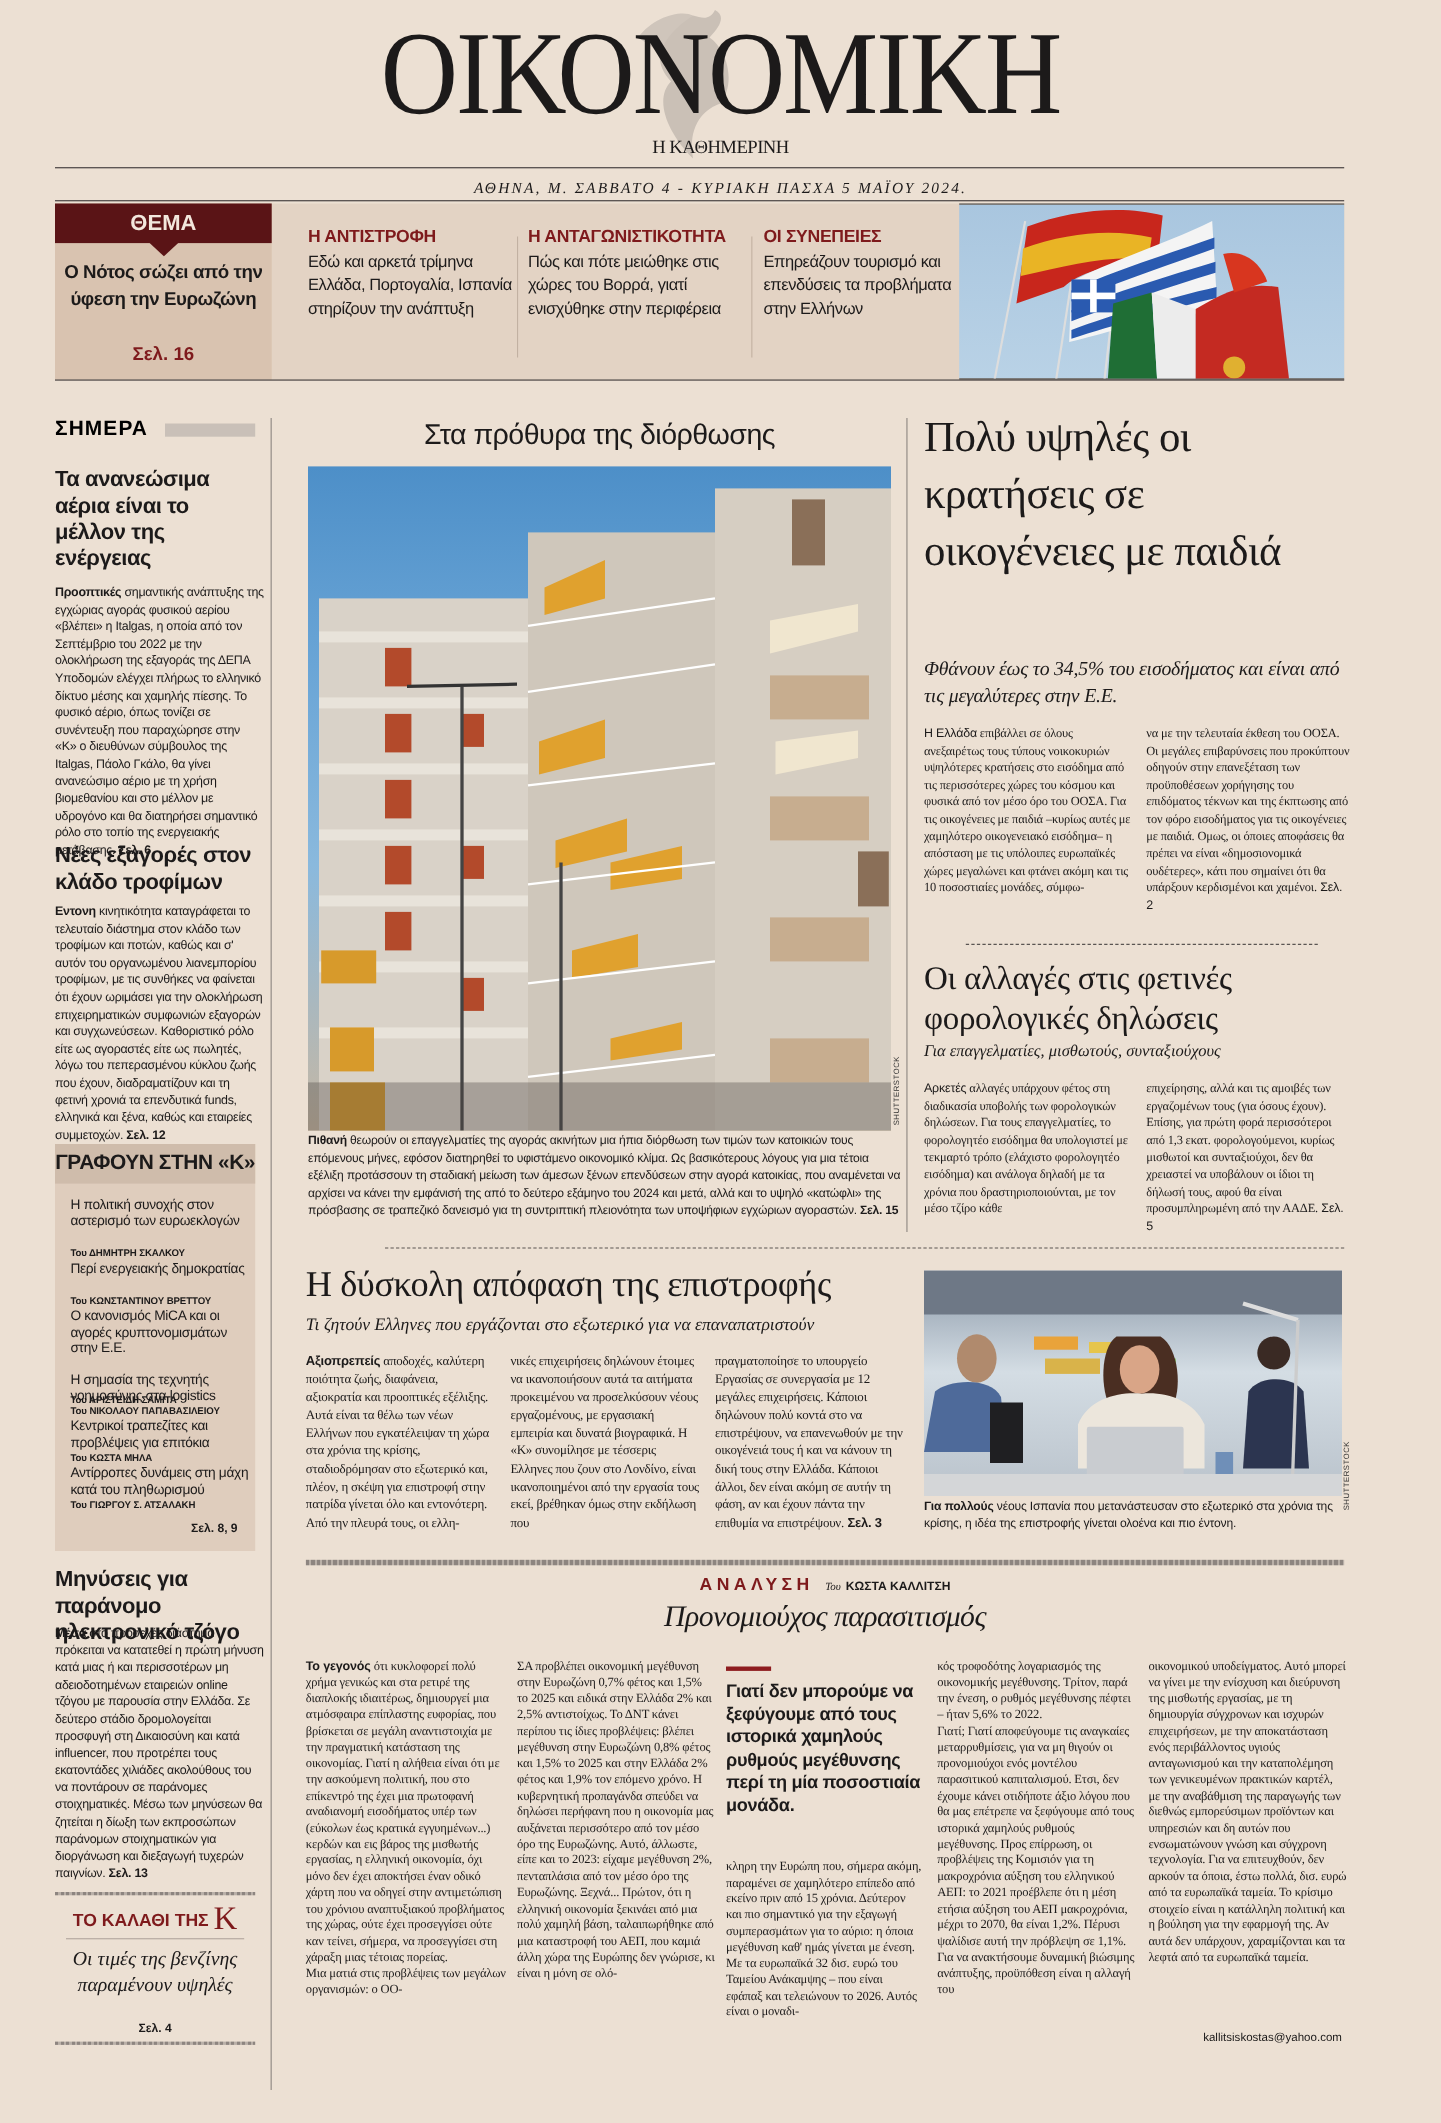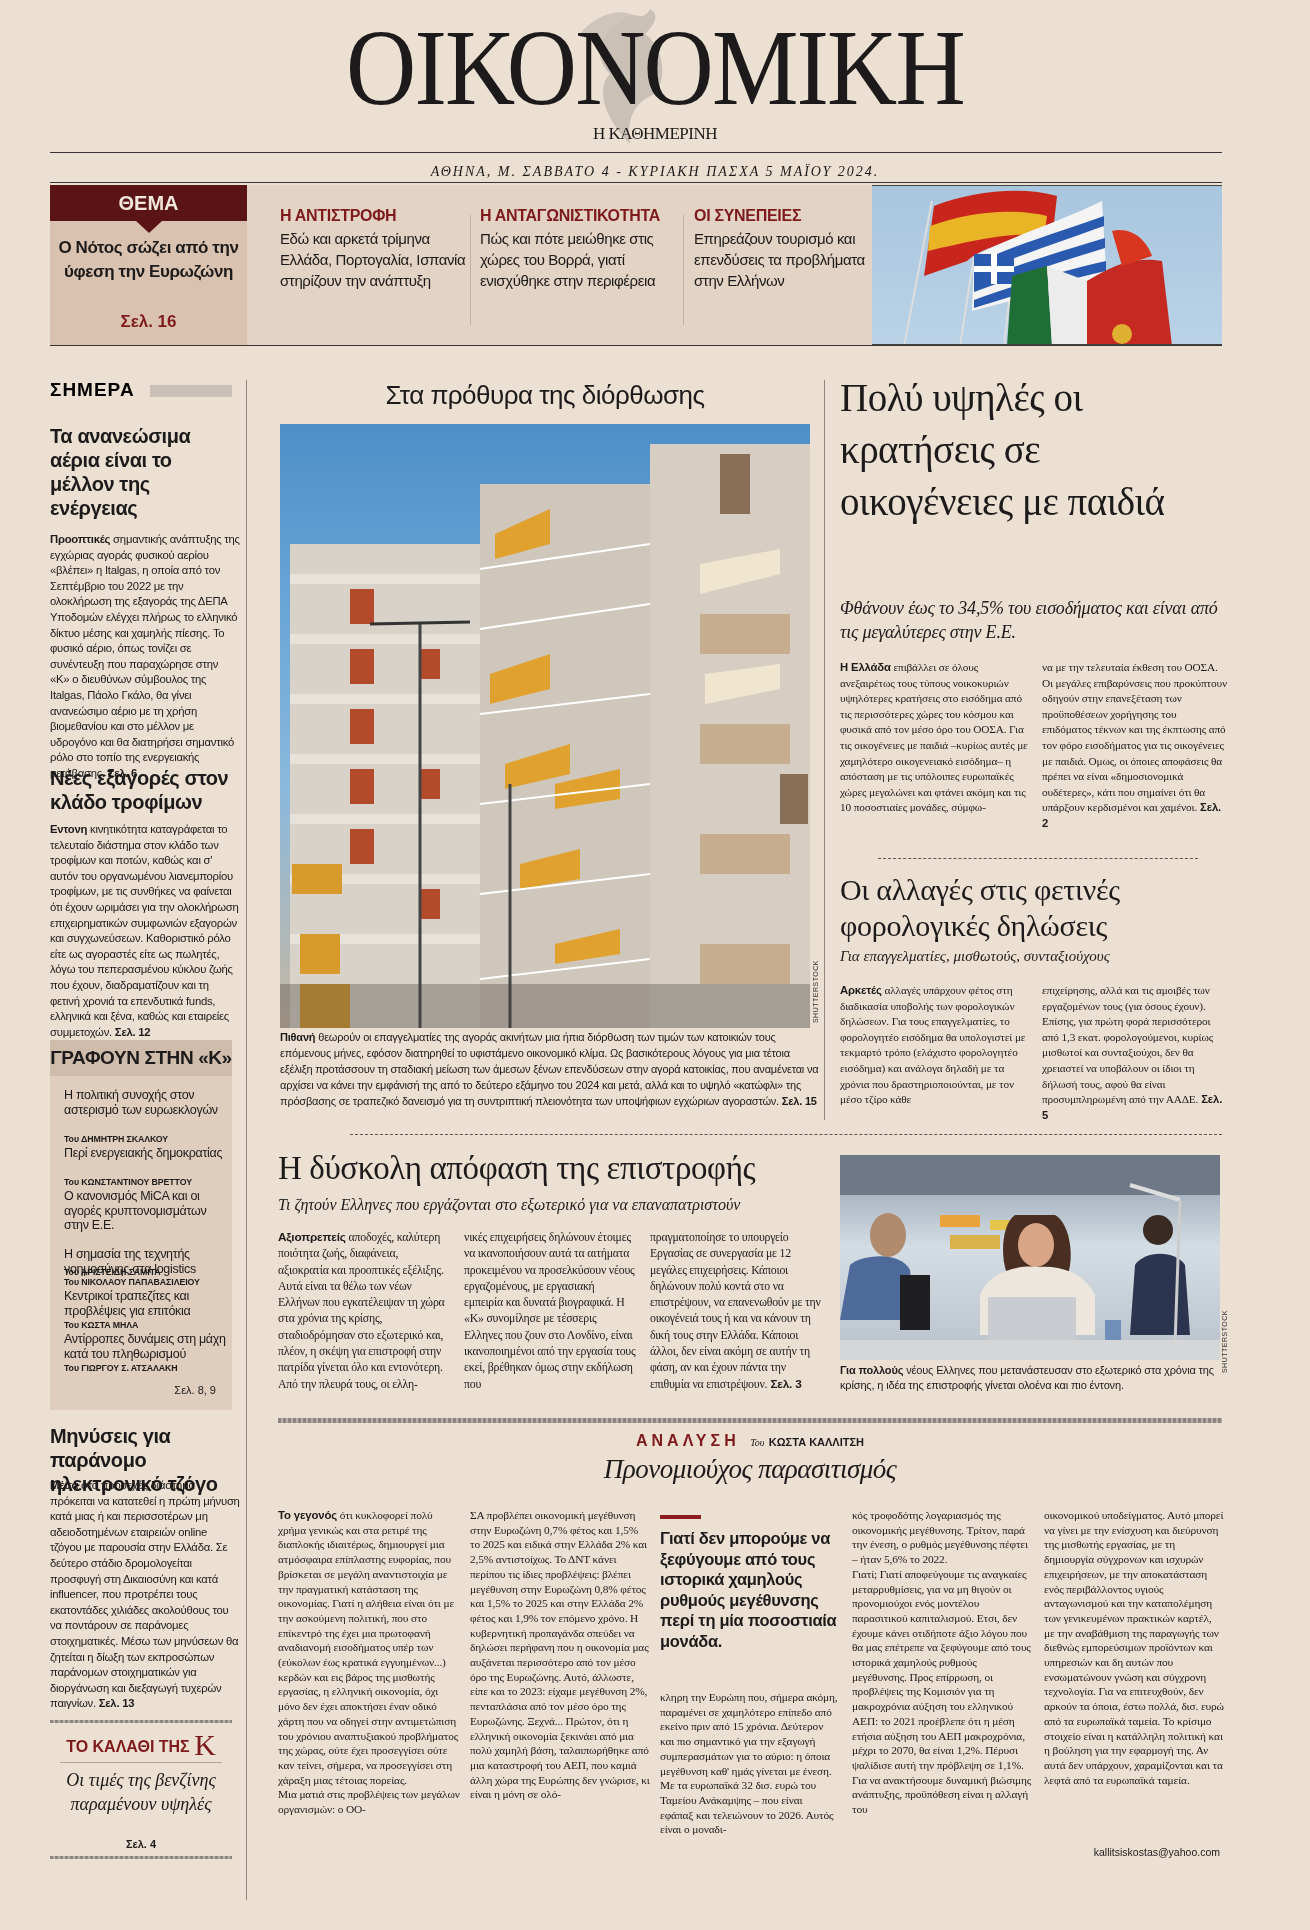--- a/index.html
+++ b/index.html
@@ -44,37 +44,37 @@
   
   #today-label { left: 50px; top: 379px; font-size: 19px; font-weight: 800; color: #000000; letter-spacing: 1px; }
   #today-bar { left: 150px; top: 385px; width: 82px; height: 12px; background: #c9c0b8; }
   .lc-h { position: absolute; left: 50px; width: 190px; font-weight: 700; font-size: 20px; line-height: 24px; letter-spacing: -0.4px; }
   .lc-p { position: absolute; left: 50px; width: 190px; font-size: 11.3px; line-height: 15.6px; letter-spacing: -0.25px; }
   .lc-p b { font-weight: 700; }
   #writers-box { left: 50px; top: 1040px; width: 182px; height: 370px; background: #dfcdbd; }
   #writers-head { left: 50px; top: 1040px; width: 182px; height: 36px; background: #cfbcab; font-weight: 700; font-size: 19px; line-height: 36px; text-align: center; letter-spacing: -0.4px; }
   .w-title { position: absolute; left: 64px; width: 165px; font-size: 12.5px; line-height: 14.5px; letter-spacing: -0.3px; }
   .w-author { position: absolute; left: 64px; width: 165px; font-size: 8.8px; font-weight: 700; letter-spacing: -0.1px; }
-  #writers-page { left: 64px; top: 1384px; width: 152px; text-align: right; font-weight: 400; font-size: 11px; }
+  #writers-page { left: 64px; top: 1384px; width: 152px; text-align: right; font-weight: 700; font-size: 11px; }
 
   #basket-label { left: 50px; top: 1728px; width: 182px; text-align: center; color: #7e1a1c; font-weight: 800; font-size: 16px; }
   #basket-K { font-family: "Liberation Serif", serif; font-size: 30px; font-weight: 400; vertical-align: -3px; }
   #basket-text { left: 50px; top: 1768px; width: 182px; text-align: center; font-style: italic; font-size: 18px; line-height: 24px; }
   #basket-page { left: 50px; top: 1838px; width: 182px; text-align: center; font-weight: 700; font-size: 11px; }
 
   
   #photo-title { left: 280px; top: 380px; width: 530px; text-align: center; font-size: 26px; letter-spacing: -0.5px; }
   #building-photo { left: 280px; top: 424px; width: 530px; height: 604px; overflow: hidden; background: linear-gradient(180deg, #4d8fc8 0%, #6aa5d6 30%, #8ab9dd 60%, #c7b7a2 100%); }
   #photo-caption { left: 280px; top: 1029px; width: 540px; font-size: 11px; line-height: 16px; letter-spacing: -0.2px; }
 
   
   #lead-headline { left: 840px; top: 372px; width: 380px; font-size: 39px; line-height: 52px; letter-spacing: -0.5px; }
   #lead-sub { left: 840px; top: 596px; width: 390px; font-size: 18px; line-height: 24px; font-style: italic; letter-spacing: -0.2px; }
   .rt-p { position: absolute; font-size: 11.3px; line-height: 15.6px; letter-spacing: -0.15px; }
-  .rt-p b { font-weight: 700; }
+  .rt-p b { font-weight: 400; }
   #tax-headline { left: 840px; top: 872px; width: 390px; font-size: 30px; line-height: 36px; letter-spacing: -0.3px; }
   #tax-sub { left: 840px; top: 948px; width: 390px; font-size: 15px; font-style: italic; }
 
   
   #ret-headline { left: 278px; top: 1150px; width: 560px; font-size: 33px; letter-spacing: -0.4px; }
   #ret-sub { left: 278px; top: 1196px; width: 560px; font-size: 16px; font-style: italic; }
   .ret-p { position: absolute; top: 1229px; width: 172px; font-size: 11.8px; line-height: 16.3px; letter-spacing: -0.2px; }
   #office-photo { left: 840px; top: 1155px; width: 380px; height: 205px; overflow: hidden; background: linear-gradient(180deg, #8a98a8 0%, #d4dde4 45%, #b9c2cb 100%); }
   #office-caption { left: 840px; top: 1363px; width: 390px; font-size: 11px; line-height: 15px; letter-spacing: -0.15px; }
 
@@ -298,21 +298,21 @@
     <rect x="148" y="142" width="88" height="50" rx="2" fill="#c9ccd0"></rect>
     <circle cx="318" cy="75" r="15" fill="#3a2a24"></circle>
     <path d="M295 110 C305 95 335 95 345 110 L350 180 L290 180Z" fill="#2c3550"></path>
     <rect x="265" y="165" width="16" height="20" fill="#6f8fb8"></rect>
     <line x1="290" y1="30" x2="340" y2="45" stroke="#ddd" stroke-width="4"></line>
     <line x1="340" y1="45" x2="335" y2="190" stroke="#ccc" stroke-width="3"></line>
     <rect x="0" y="185" width="380" height="20" fill="#d4d6d8"></rect>
   </svg>
 </div>
 <div class="credit" style="left:1221px; top:1310px;">SHUTTERSTOCK</div>
-<div id="office-caption" class="abs"><b>Για πολλούς</b><span> νέους Ελληνες που μετανάστευσαν στο εξωτερικό στα χρόνια της κρίσης, η ιδέα της επιστροφής γίνεται ολοένα και πιο έντονη.</span></div>
+<div id="office-caption" class="abs"><b>Για πολλούς</b><span> νέους Ισπανία που μετανάστευσαν στο εξωτερικό στα χρόνια της κρίσης, η ιδέα της επιστροφής γίνεται ολοένα και πιο έντονη.</span></div>
 
 <div class="serrated" style="left:278px; top:1418px; width:944px;"></div>
 <div id="analysis-label" class="abs">
   <span id="analysis-kicker">ΑΝΑΛΥΣΗ</span>
   <span id="analysis-byline-pre">Του</span>
   <span id="analysis-byline">ΚΩΣΤΑ ΚΑΛΛΙΤΣΗ</span>
 </div>
 <div id="analysis-title" class="abs serif">Προνομιούχος παρασιτισμός</div>
 
 <div class="an-p serif" style="left:278px; top:1508px; width:182px; white-space:pre-line;"><b class="sans">Το γεγονός</b><span> ότι κυκλοφορεί πολύ χρήμα γενικώς και στα ρετιρέ της διαπλοκής ιδιαιτέρως, δημιουργεί μια ατμόσφαιρα επίπλαστης ευφορίας, που βρίσκεται σε μεγάλη αναντιστοιχία με την πραγματική κατάσταση της οικονομίας. Γιατί η αλήθεια είναι ότι με την ασκούμενη πολιτική, που στο επίκεντρό της έχει μια πρωτοφανή αναδιανομή εισοδήματος υπέρ των (εύκολων έως κρατικά εγγυημένων...) κερδών και εις βάρος της μισθωτής εργασίας, η ελληνική οικονομία, όχι μόνο δεν έχει αποκτήσει έναν οδικό χάρτη που να οδηγεί στην αντιμετώπιση του χρόνιου αναπτυξιακού προβλήματος της χώρας, ούτε έχει προσεγγίσει ούτε καν τείνει, σήμερα, να προσεγγίσει στη χάραξη μιας τέτοιας πορείας.

